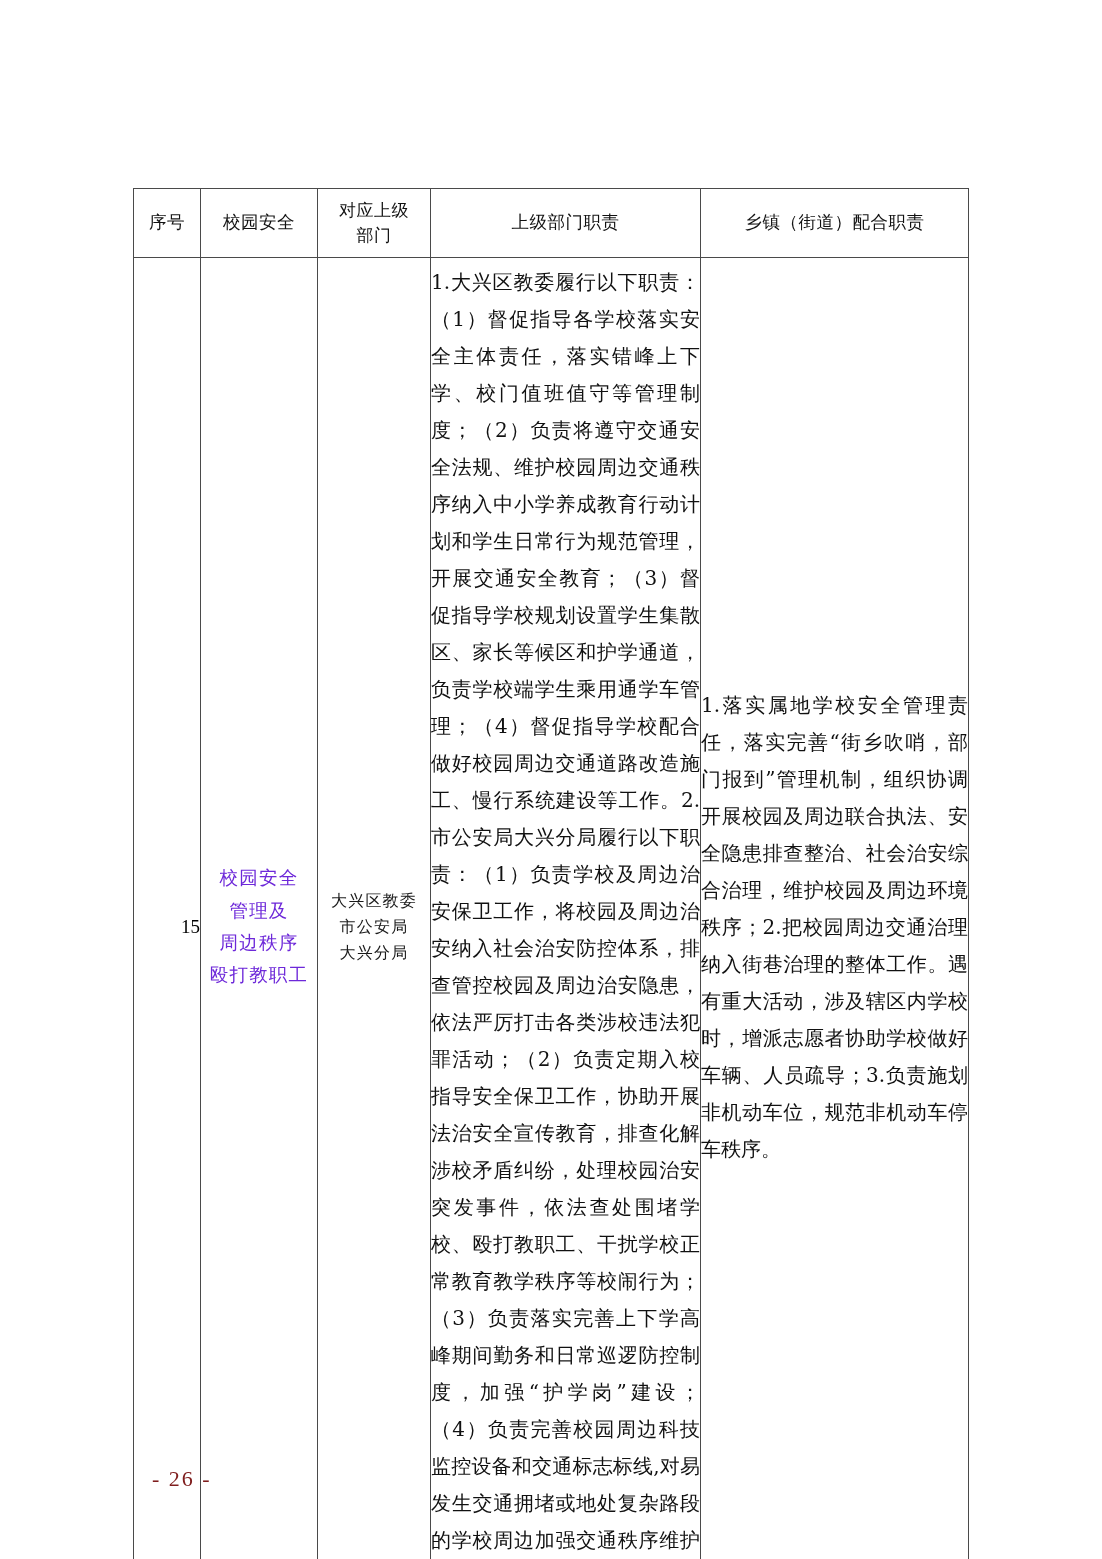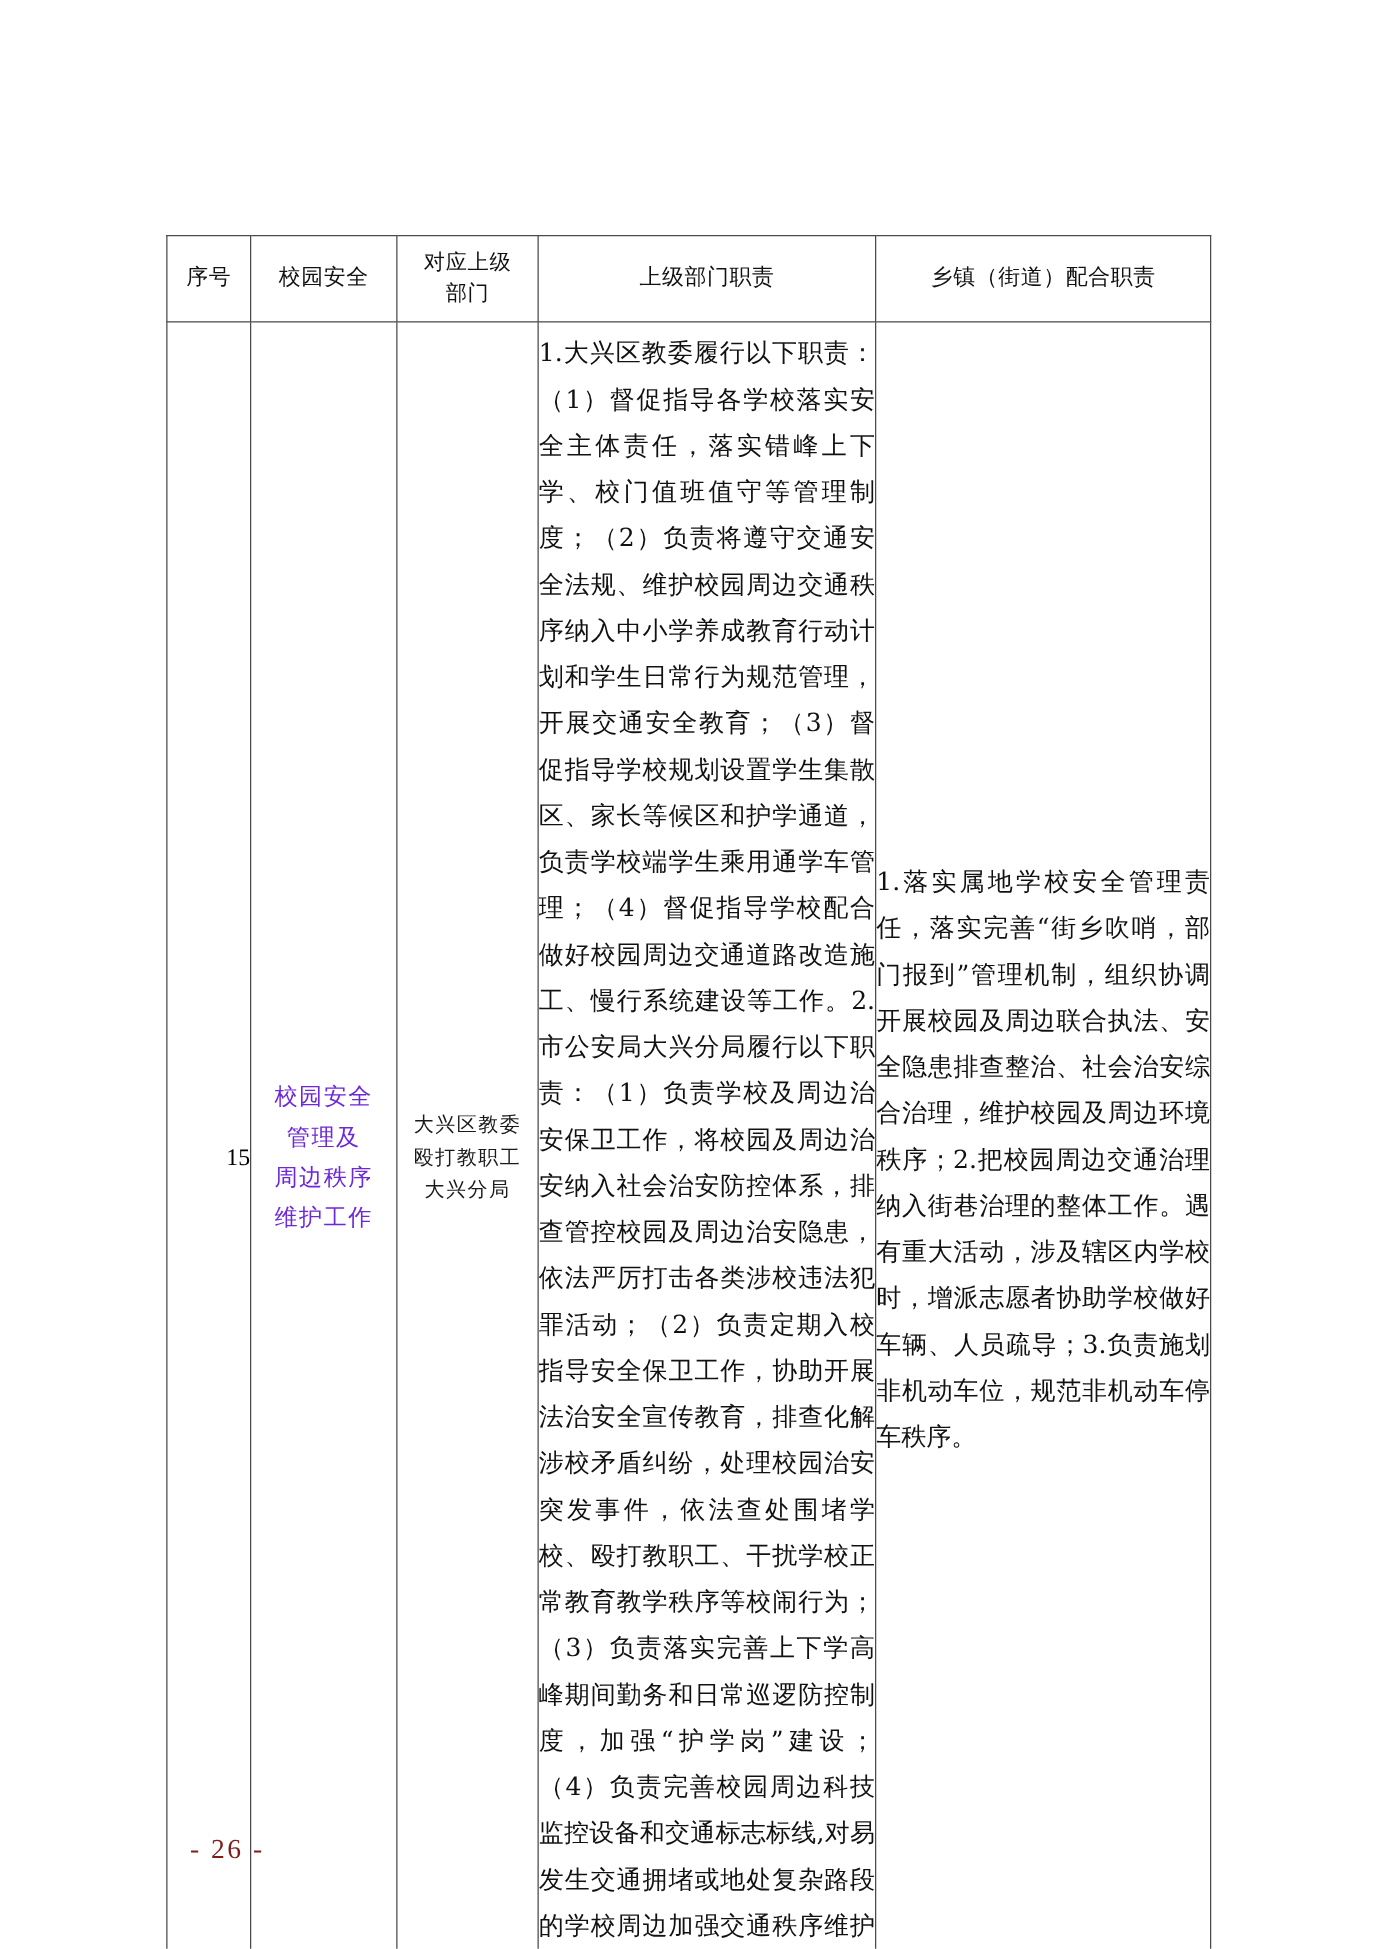--- a/index.html
+++ b/index.html
@@ -149,26 +149,26 @@
       </tr>
     </thead>
     <tbody>
       <tr class="body-row">
         <td class="cell-seq">15</td>
 
         <td class="cell-center-stack">
           <span class="ln">校园安全</span>
           <span class="ln">管理及</span>
           <span class="ln">周边秩序</span>
-          <span class="ln">维护工作</span>
+          <span class="ln">殴打教职工</span>
         </td>
 
         <td class="cell-dept">
           <span class="ln">大兴区教委</span>
-          <span class="ln">殴打教职工</span>
+          <span class="ln">市公安局</span>
           <span class="ln">大兴分局</span>
         </td>
 
         <td class="cell-para duty">
           <span class="para">1.大兴区教委履行以下职责：（1）督促指导各学校落实安全主体责任，落实错峰上下学、校门值班值守等管理制度；（2）负责将遵守交通安全法规、维护校园周边交通秩序纳入中小学养成教育行动计划和学生日常行为规范管理，开展交通安全教育；（3）督促指导学校规划设置学生集散区、家长等候区和护学通道，负责学校端学生乘用通学车管理；（4）督促指导学校配合做好校园周边交通道路改造施工、慢行系统建设等工作。2.市公安局大兴分局履行以下职责：（1）负责学校及周边治安保卫工作，将校园及周边治安纳入社会治安防控体系，排查管控校园及周边治安隐患，依法严厉打击各类涉校违法犯罪活动；（2）负责定期入校指导安全保卫工作，协助开展法治安全宣传教育，排查化解涉校矛盾纠纷，处理校园治安突发事件，依法查处围堵学校、殴打教职工、干扰学校正常教育教学秩序等校闹行为；（3）负责落实完善上下学高峰期间勤务和日常巡逻防控制度，加强“护学岗”建设；（4）负责完善校园周边科技监控设备和交通标志标线,对易发生交通拥堵或地处复杂路段的学校周边加强交通秩序维护和执法处罚力度。</span>
         </td>
 
         <td class="cell-para coop">
           <span class="para">1.落实属地学校安全管理责任，落实完善“街乡吹哨，部门报到”管理机制，组织协调开展校园及周边联合执法、安全隐患排查整治、社会治安综合治理，维护校园及周边环境秩序；2.把校园周边交通治理纳入街巷治理的整体工作。遇有重大活动，涉及辖区内学校时，增派志愿者协助学校做好车辆、人员疏导；3.负责施划非机动车位，规范非机动车停车秩序。</span>
         </td>

